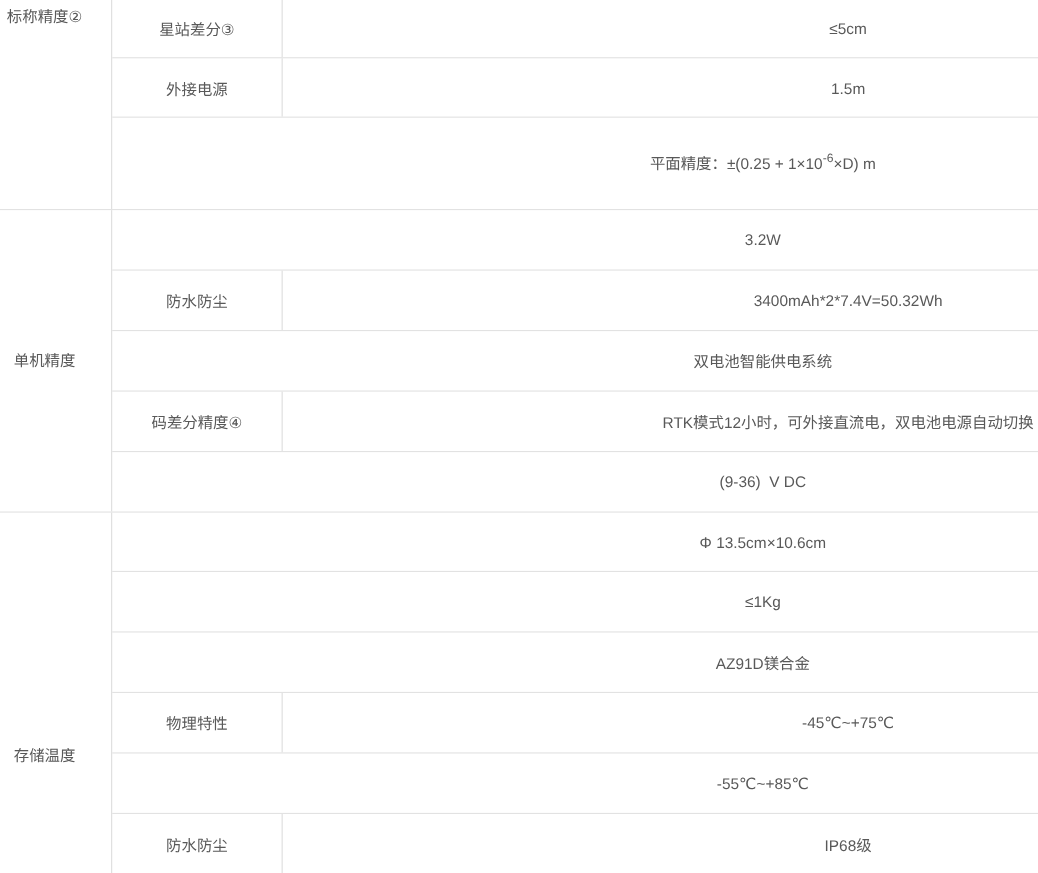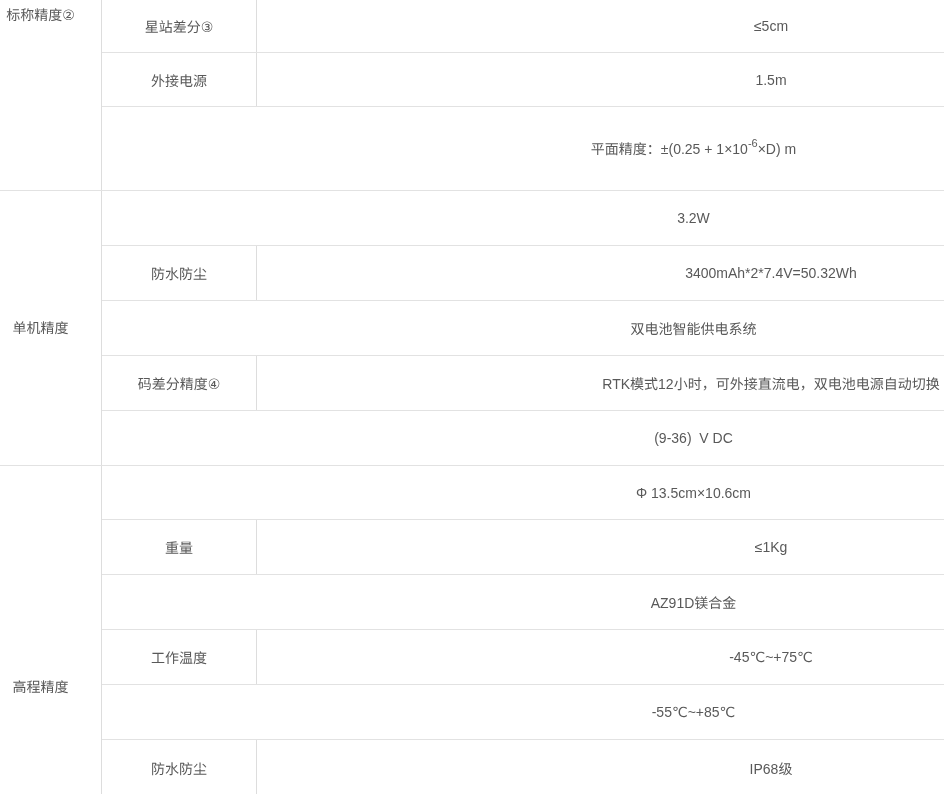--- a/index.html
+++ b/index.html
@@ -122,35 +122,34 @@
           <div class="value">RTK模式12小时，可外接直流电，双电池电源自动切换</div>
         </div>
         <div class="row r54">
           <div class="value">(9-36)  V DC</div>
         </div>
       </div>
     </section>
 
     <section class="sec">
       <div class="cat v-offset">
-        <span>高程精度</span>
+        <span>存储温度</span>
       </div>
       <div class="rows">
         <div class="row r54 bb">
           <div class="value">Φ 13.5cm×10.6cm</div>
         </div>
         <div class="row r55 bb">
-          <div class="label">重量</div>
           <div class="value">≤1Kg</div>
         </div>
         <div class="row r55 bb">
           <div class="value">AZ91D镁合金</div>
         </div>
         <div class="row r55 bb">
-          <div class="label">工作温度</div>
+          <div class="label">物理特性</div>
           <div class="value">-45℃~+75℃</div>
         </div>
         <div class="row r55 bb">
           <div class="value">-55℃~+85℃</div>
         </div>
         <div class="row r56">
           <div class="label">防水防尘</div>
           <div class="value">IP68级</div>
         </div>
       </div>

